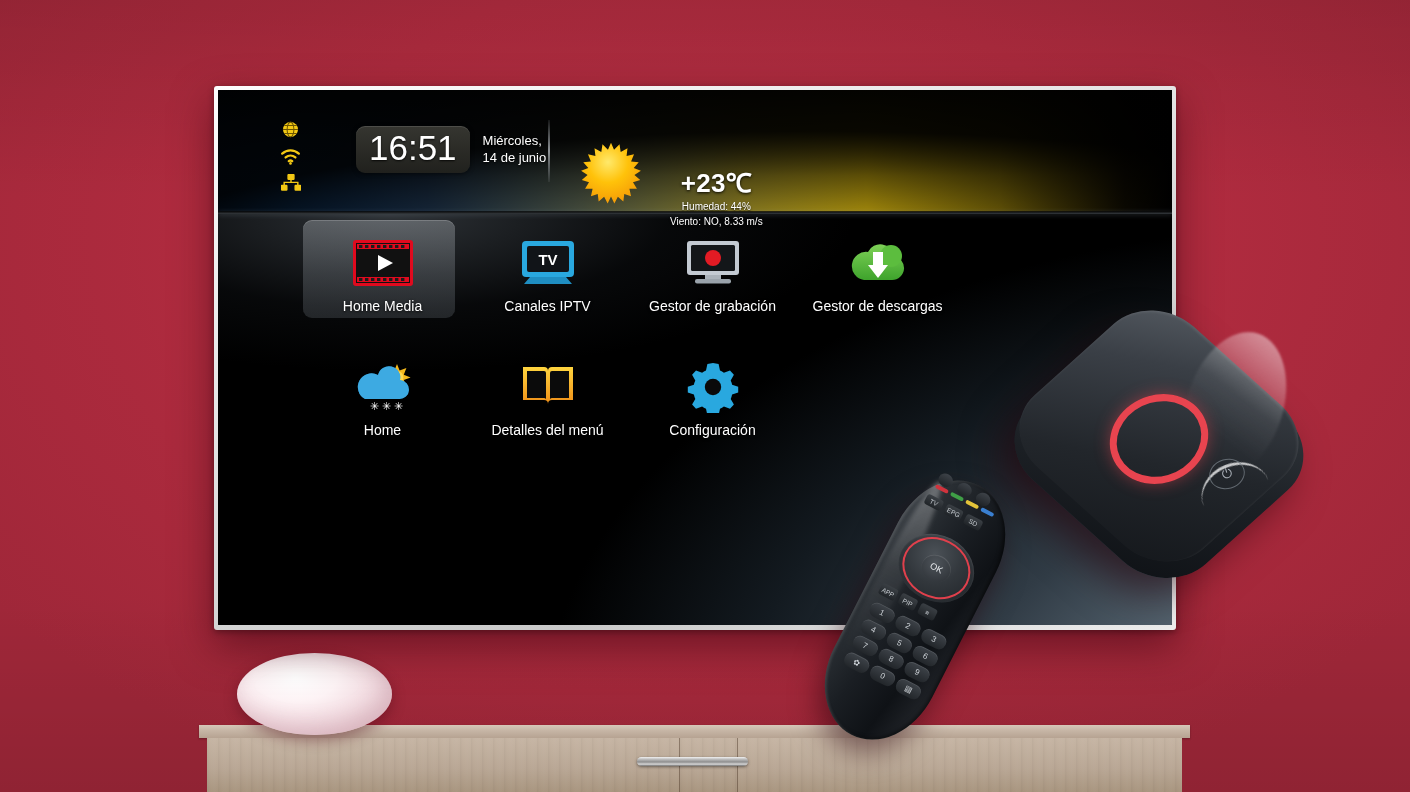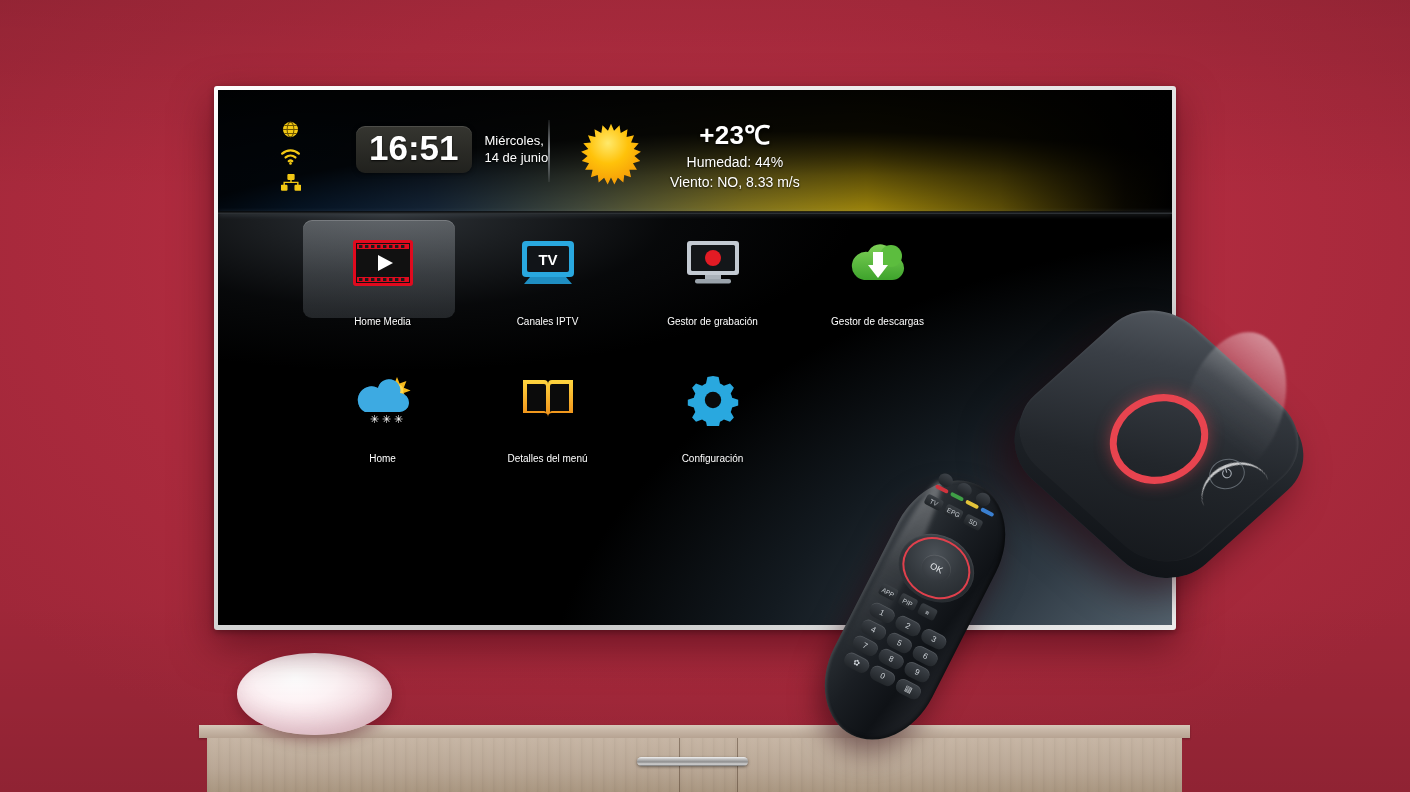--- a/index.html
+++ b/index.html
@@ -110,47 +110,47 @@
   .sys-icons svg { display:block; }
 
   .clock-block { position:absolute; left:138px; top:36px; display:flex; align-items:center; gap:13px; }
   .clock-box {
     background:linear-gradient(180deg, rgba(58,58,52,0.92) 0%, rgba(34,34,30,0.94) 100%);
     border-radius:9px;
     padding:4px 13px 6px 13px;
     box-shadow:inset 0 1px 0 rgba(255,255,255,0.12), 0 1px 4px rgba(0,0,0,0.5);
   }
   .clock-time {
-    font-size:35px; font-weight:bold; color:#ffffff; letter-spacing:0px;
+    font-size:35px; font-weight:normal; color:#ffffff; letter-spacing:0px;
     line-height:1.05; text-shadow:0 1px 2px rgba(0,0,0,0.8);
   }
   .date-lines { color:#ffffff; font-size:13px; line-height:1.32; text-shadow:0 1px 2px rgba(0,0,0,0.75); }
 
   .vdivider {
     position:absolute; left:330px; top:30px; width:2px; height:62px;
     background:linear-gradient(180deg, rgba(120,125,130,0.15), rgba(165,170,175,0.85), rgba(120,125,130,0.15));
   }
 
   .weather-block { position:absolute; left:360px; top:26px; display:flex; align-items:center; gap:26px; }
   .sun-icon { width:66px; height:66px; position:relative; }
   .weather-text { text-align:center; color:#fff; }
-  .temp { font-size:26px; font-weight:bold; letter-spacing:0.3px; text-shadow:0 1px 3px rgba(0,0,0,0.9); }
-  .wline { font-size:14px; line-height:1.45; text-shadow:0 1px 2px rgba(0,0,0,0.85); }
+  .temp { font-size:26px; font-weight:bold; letter-spacing:0.3px; text-shadow:0 1px 3px rgba(0,0,0,0.9);margin-top:48px; }
+  .wline { font-size:10px; line-height:1.45; text-shadow:0 1px 2px rgba(0,0,0,0.85); }
 
   
   .menu { position:absolute; left:0; top:128px; width:100%; }
   .menu-row { display:flex; }
   .tile {
     width:165px; position:relative;
     display:flex; flex-direction:column; align-items:center;
     padding-top:14px; padding-bottom:10px;
   }
   .tile .glyph { height:62px; display:flex; align-items:center; justify-content:center; }
   .tile .label {
-    margin-top:22px; color:#ffffff; font-size:10px; white-space:nowrap;
+    margin-top:4px; color:#ffffff; font-size:14px; white-space:nowrap;
     text-shadow:0 1px 3px rgba(0,0,0,0.9);
   }
   .tile.selected::before {
     content:""; position:absolute; left:3px; top:2px; width:152px; height:98px;
     border-radius:9px;
     background:linear-gradient(180deg, rgba(150,155,160,0.48) 0%, rgba(108,114,120,0.42) 55%, rgba(78,84,90,0.40) 100%);
     box-shadow:inset 0 1px 0 rgba(255,255,255,0.18);
     z-index:0;
   }
   .tile .glyph, .tile .label { position:relative; z-index:1; }

